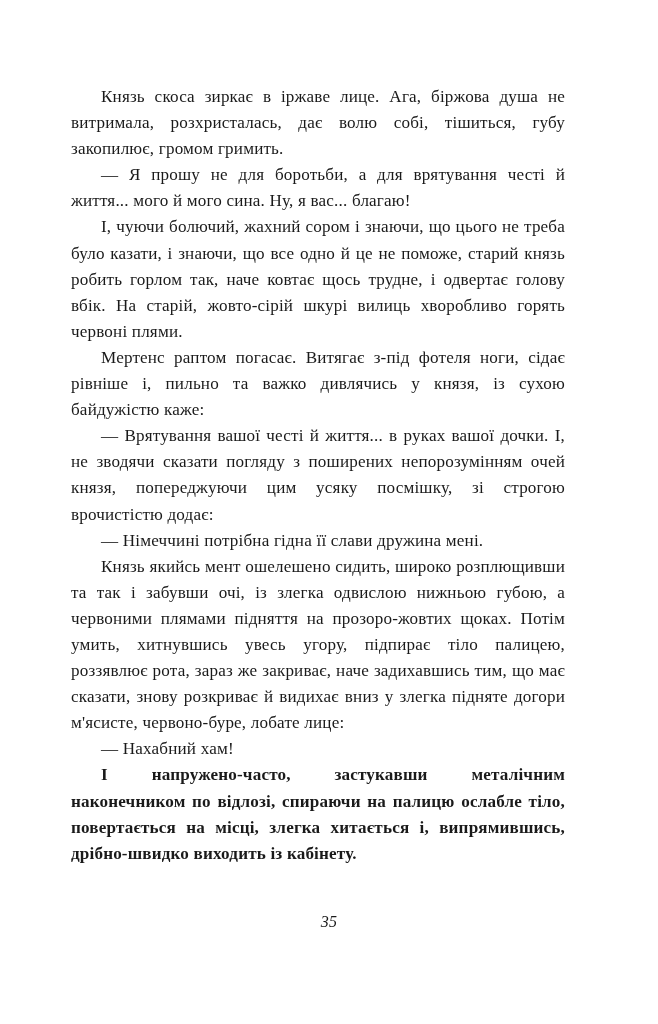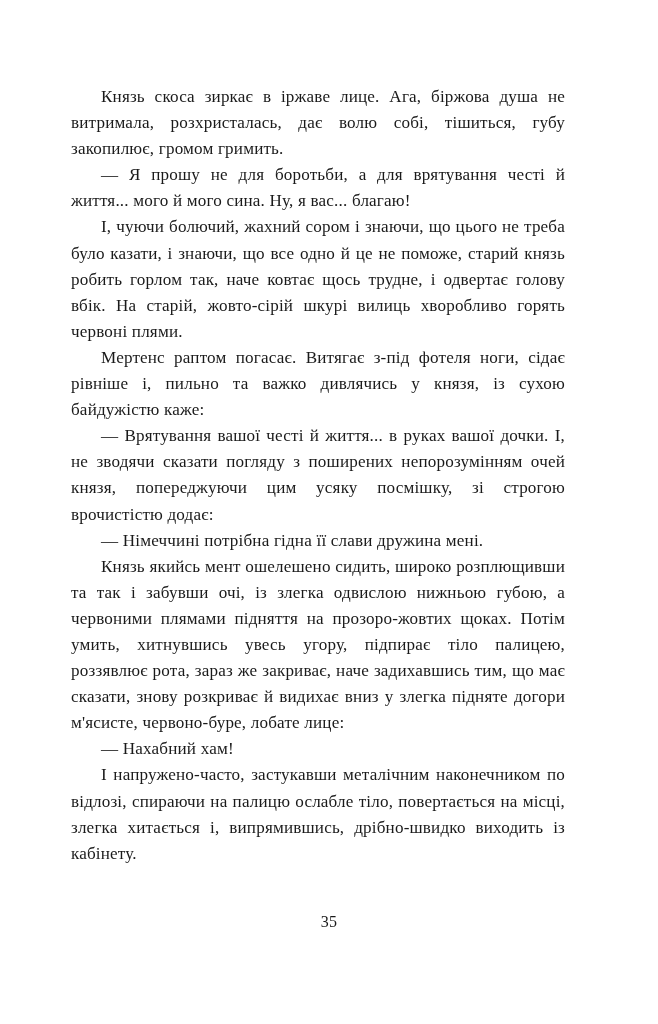--- a/index.html
+++ b/index.html
@@ -34,28 +34,30 @@
     text-justify: inter-word;
     font-size: 17.1px;
     line-height: 26.1px;
     letter-spacing: 0.01em;
     word-spacing: 0.004em;
     hyphens: manual;
     -webkit-hyphens: manual;
   }
   .para:last-of-type {
     text-align-last: left;
+    font-weight: bold;
   }
   .page-number {
     position: absolute;
     left: 0;
     top: 913px;
     width: 658px;
     text-align: center;
     font-size: 16px;
+    font-style: italic;
     color: #1a1a1a;
     letter-spacing: 0.02em;
   }
 </style>
 </head>
 <body>
 
 <div class="page">
 
   <div class="text-block">

